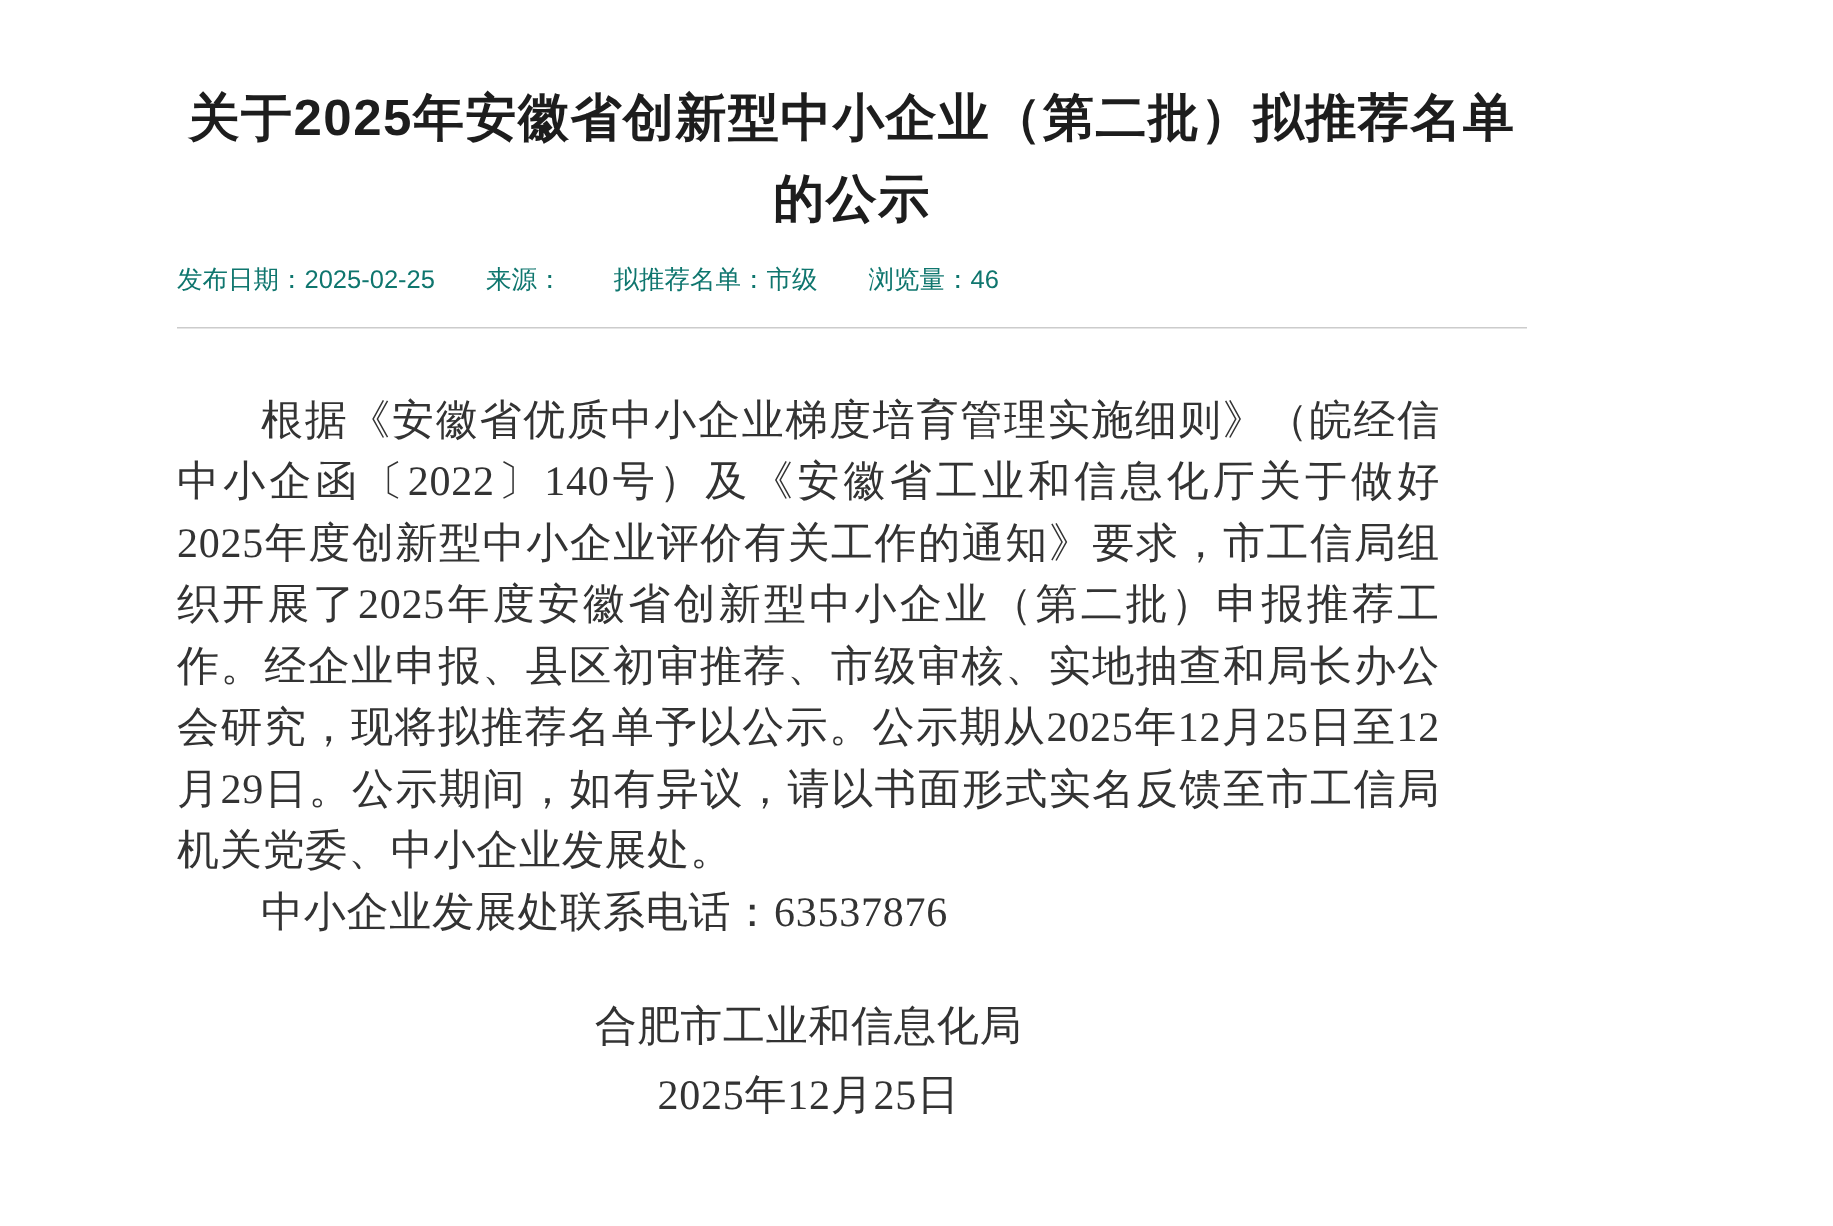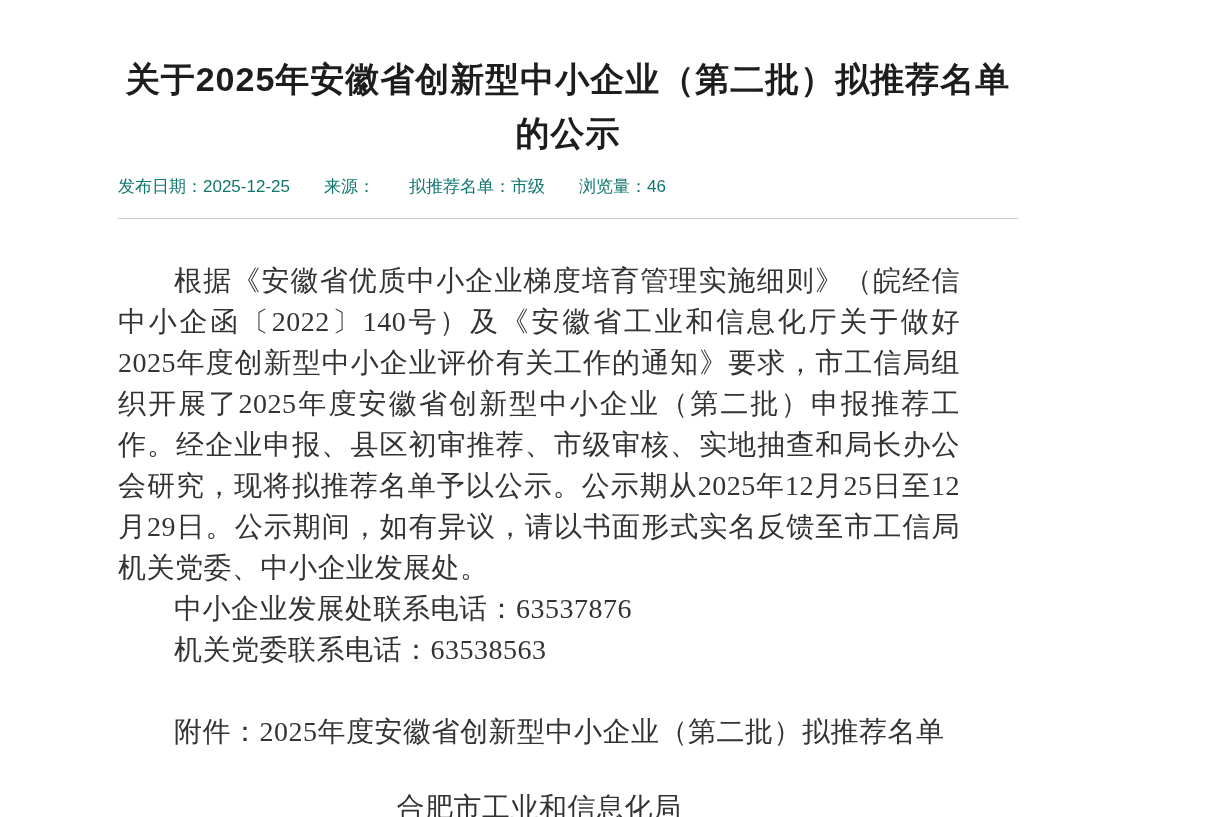--- a/index.html
+++ b/index.html
@@ -74,21 +74,21 @@
 </head>
 <body>
 
 <div class="page">
 
   <h1 class="title">关于2025年安徽省创新型中小企业（第二批）拟推荐名单的公示</h1>
 
   <div class="meta">
     <div class="meta-item">
       <span>发布日期：</span>
-        <span>2025-12-25</span>
+        <span>2025-02-25</span>
     </div>
     <div class="meta-item">
       <span>来源：</span>
     </div>
     <div class="meta-item">
       <span>拟推荐名单：</span>
         <span>市级</span>
     </div>
     <div class="meta-item">
       <span>浏览量：</span>
@@ -97,23 +97,21 @@
   </div>
 
   <hr class="divider">
 
   <div class="article-body">
 
     <p>根据《安徽省优质中小企业梯度培育管理实施细则》（皖经信中小企函〔2022〕140号）及《安徽省工业和信息化厅关于做好2025年度创新型中小企业评价有关工作的通知》要求，市工信局组织开展了2025年度安徽省创新型中小企业（第二批）申报推荐工作。经企业申报、县区初审推荐、市级审核、实地抽查和局长办公会研究，现将拟推荐名单予以公示。公示期从2025年12月25日至12月29日。公示期间，如有异议，请以书面形式实名反馈至市工信局机关党委、中小企业发展处。</p>
 
     <p>中小企业发展处联系电话：63537876</p>
 
-    <p>机关党委联系电话：63538563</p>
 
-    <p class="attachment">附件：2025年度安徽省创新型中小企业（第二批）拟推荐名单</p>
 
     <div class="signature">
       <p>合肥市工业和信息化局</p>
       <p>2025年12月25日</p>
     </div>
 
   </div>
 </div>
 
 </body></html>

